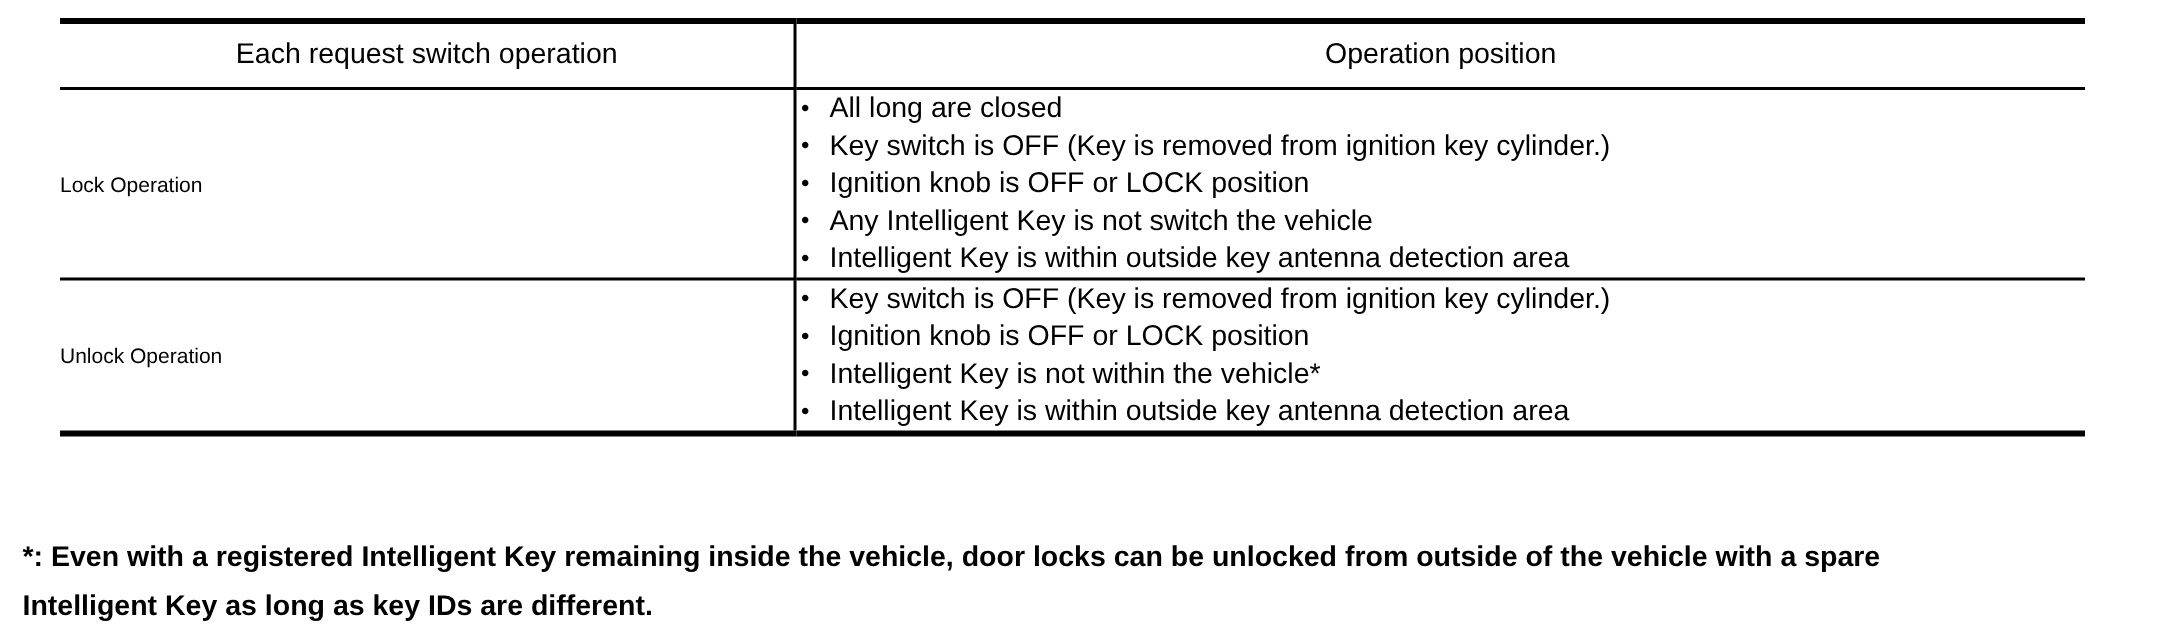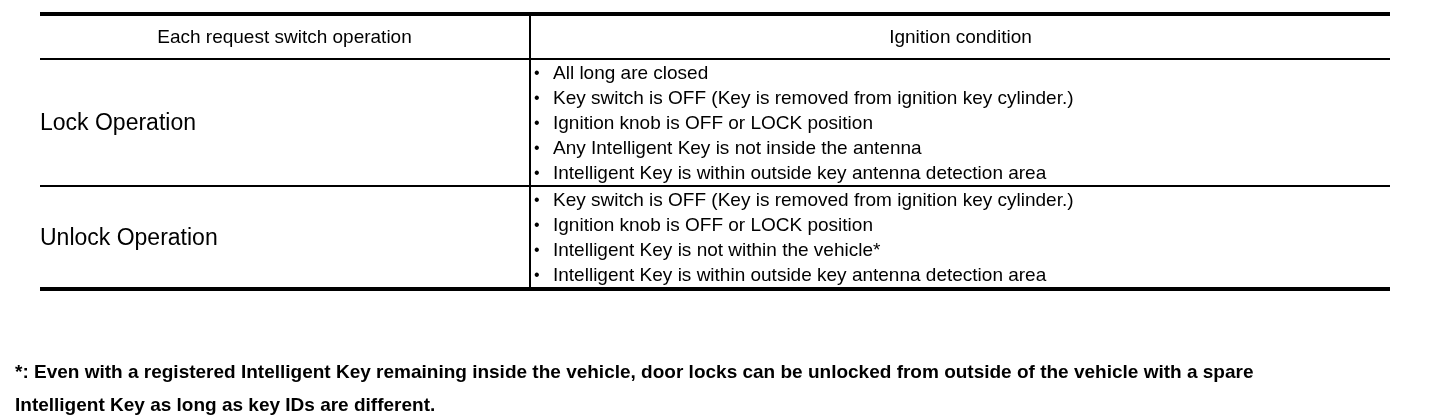--- a/index.html
+++ b/index.html
@@ -71,21 +71,21 @@
 
   .cell-cond {
     padding: 10px 10px 12px 8px;
   }
 
   .head-label {
     font-size: 19px;
   }
 
   .op-label {
-    font-size: 23px;
+    font-size: 14px;
     white-space: nowrap;
   }
 
   
   ul.cond-list {
     list-style: none;
     margin: 0;
     padding: 0;
   }
   ul.cond-list li {
@@ -126,21 +126,21 @@
     <colgroup>
       <col class="col-op">
       <col class="col-cond">
     </colgroup>
     <thead>
       <tr>
         <th class="head-op">
           <span class="head-label">Each request switch operation</span>
         </th>
         <th>
-          <span class="head-label">Ignition condition</span>
+          <span class="head-label">Operation position</span>
         </th>
       </tr>
     </thead>
     <tbody>
 
       <tr class="row-first">
         <td class="cell-op">
           <span class="op-label">Lock Operation</span>
         </td>
         <td class="cell-cond">
@@ -152,21 +152,21 @@
             <li>
               <span class="bullet">•</span>
               <span>Key switch is OFF (Key is removed from ignition key cylinder.)</span>
             </li>
             <li>
               <span class="bullet">•</span>
               <span>Ignition knob is OFF or LOCK position</span>
             </li>
             <li>
               <span class="bullet">•</span>
-              <span>Any Intelligent Key is not inside the antenna</span>
+              <span>Any Intelligent Key is not switch the vehicle</span>
             </li>
             <li>
               <span class="bullet">•</span>
               <span>Intelligent Key is within outside key antenna detection area</span>
             </li>
           </ul>
         </td>
       </tr>
 
       <tr class="row-last">

